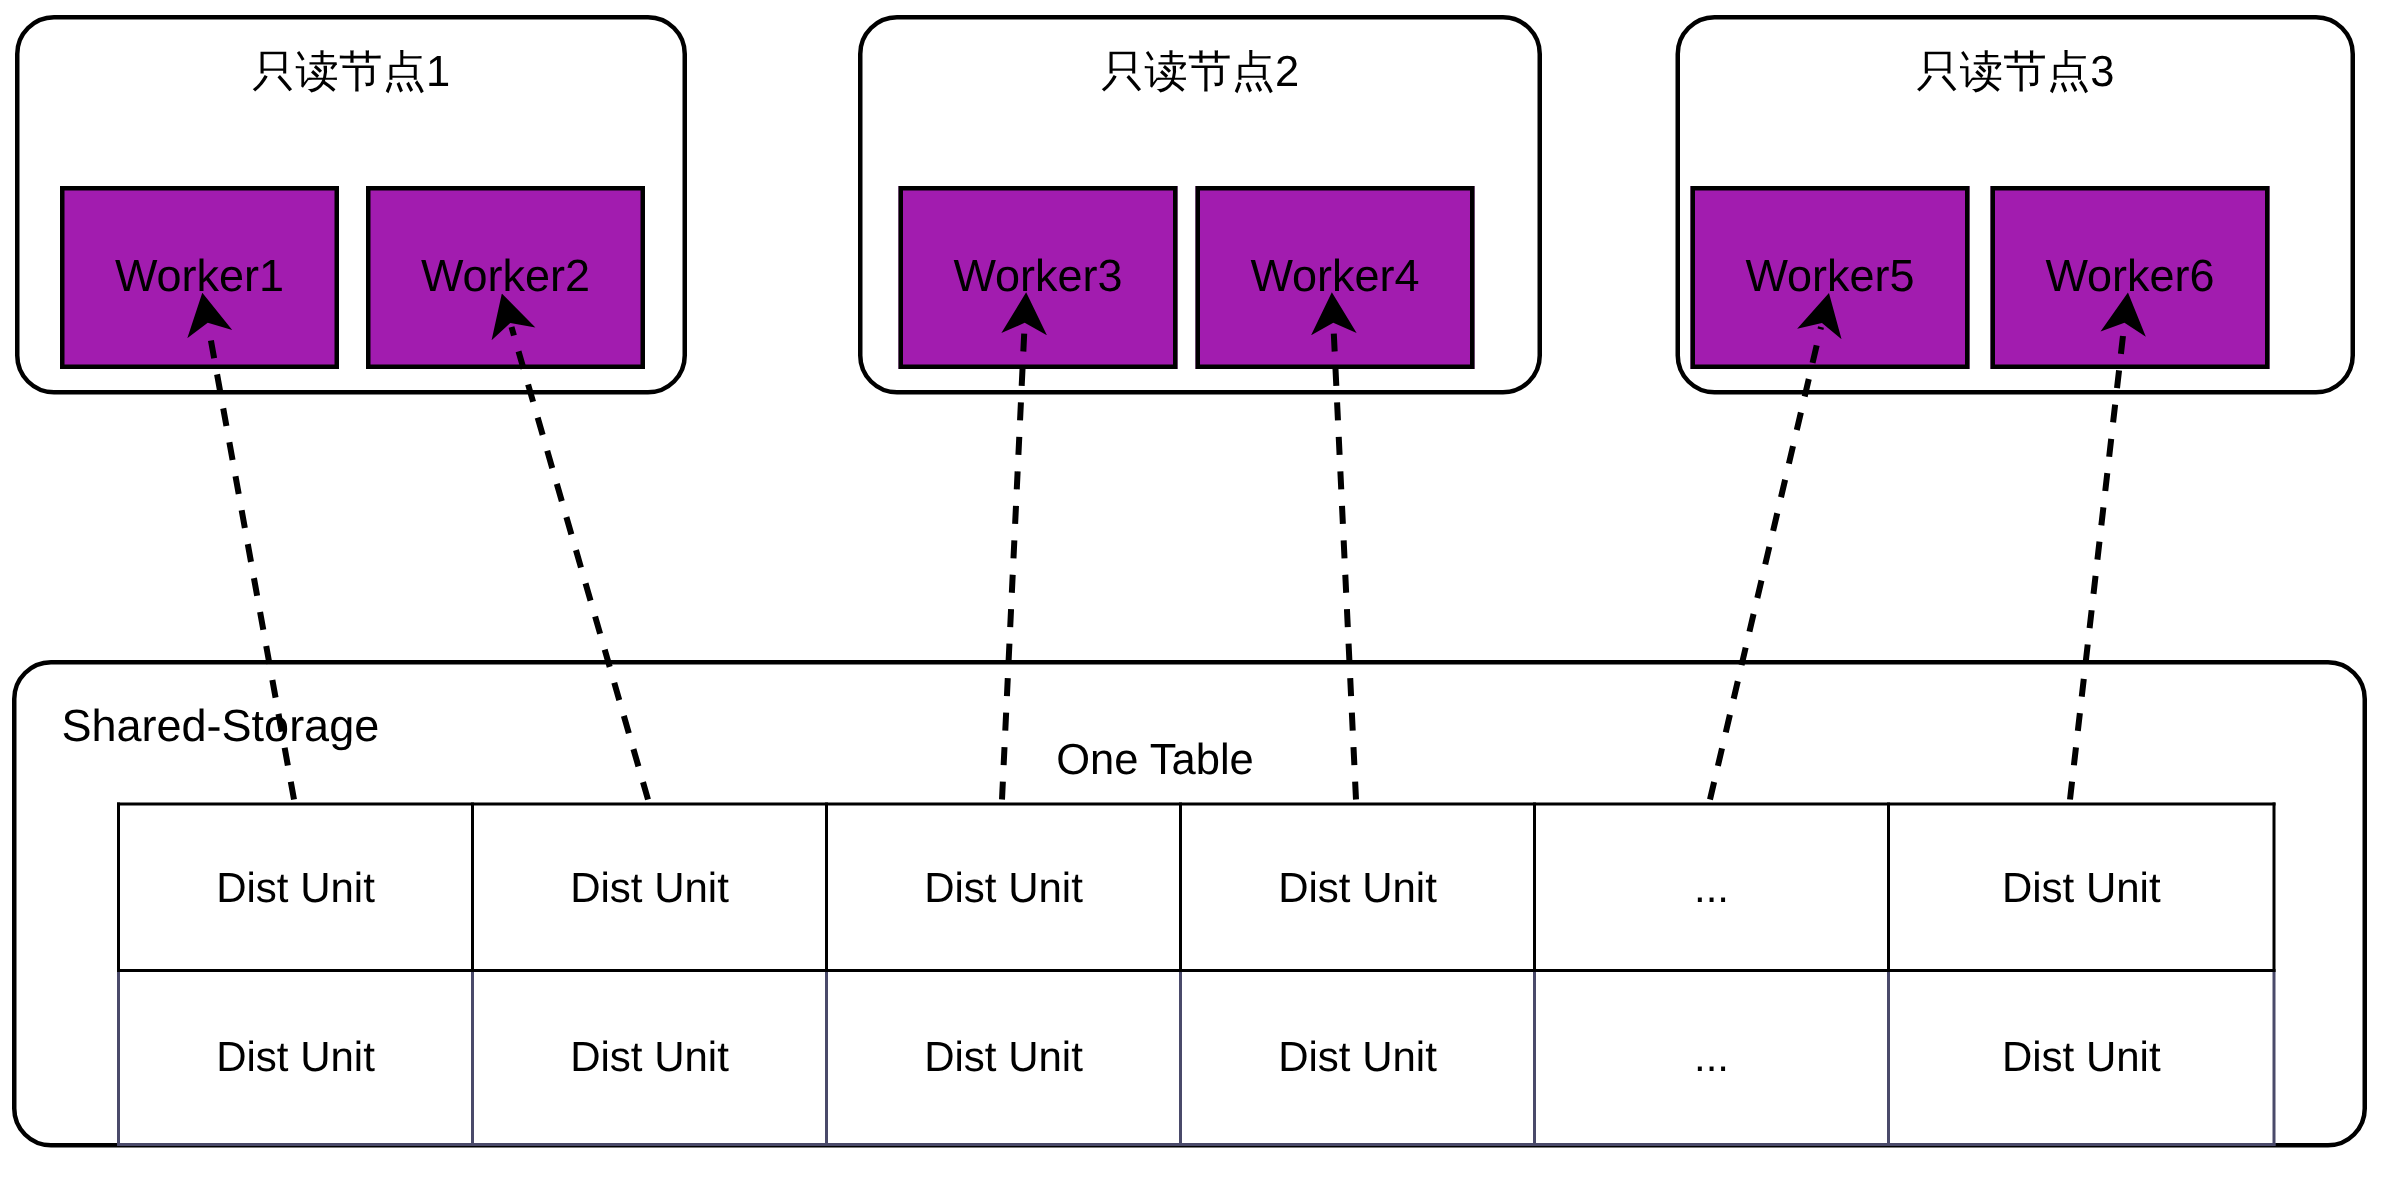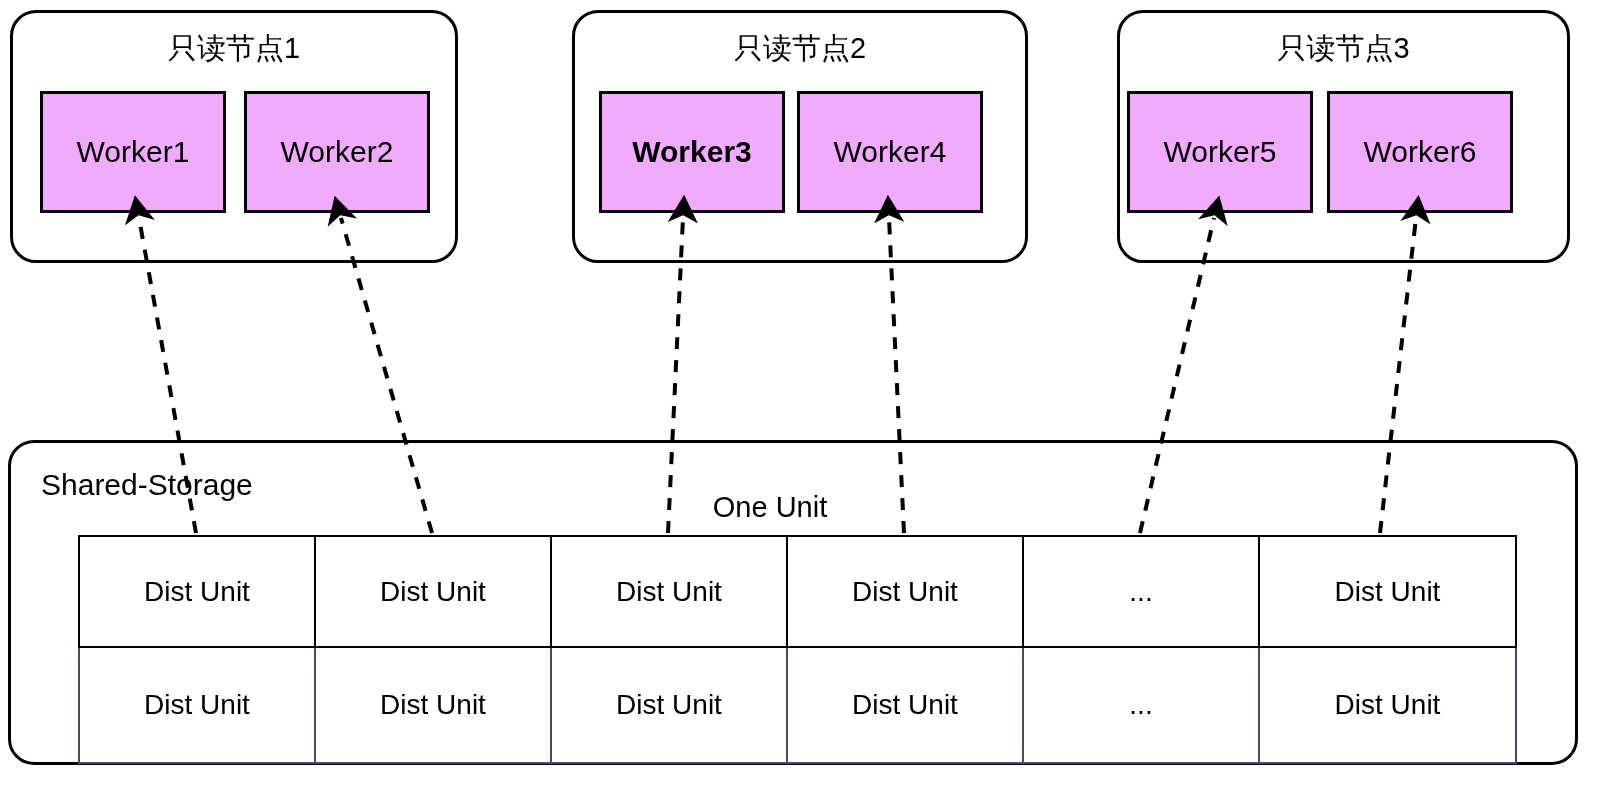--- a/index.html
+++ b/index.html
@@ -37,24 +37,25 @@
     line-height: 34px;
     color: #000000;
     white-space: nowrap;
   }
 
   
   .worker-box {
     position: absolute;
     box-sizing: border-box;
     border: 3px solid #000000;
-    background: #f0abfc;
+    background: #a21caf;
     display: flex;
     align-items: center;
     justify-content: center;
+    margin-top: 33px;
   }
   .worker-label {
     font-size: 30px;
     line-height: 34px;
     color: #000000;
     white-space: nowrap;
   }
 
   
   .storage-box {
@@ -126,21 +127,21 @@
     <div class="worker-box" style="left:27px; top:78px; width:186px; height:122px;">
       <span class="worker-label">Worker1</span>
     </div>
     <div class="worker-box" style="left:231px; top:78px; width:186px; height:122px;text-align:center;">
       <span class="worker-label">Worker2</span>
     </div>
   </div>
 
   <div class="node-box" style="left:572px; top:10px; width:456px; height:253px;">
     <div class="node-title">只读节点2</div>
-    <div class="worker-box" style="left:24px; top:78px; width:186px; height:122px;font-weight:bold;">
+    <div class="worker-box" style="left:24px; top:78px; width:186px; height:122px;">
       <span class="worker-label">Worker3</span>
     </div>
     <div class="worker-box" style="left:222px; top:78px; width:186px; height:122px;">
       <span class="worker-label">Worker4</span>
     </div>
   </div>
 
   <div class="node-box" style="left:1117px; top:10px; width:453px; height:253px;">
     <div class="node-title">只读节点3</div>
     <div class="worker-box" style="left:7px; top:78px; width:186px; height:122px;text-align:center;">
@@ -148,21 +149,21 @@
     </div>
     <div class="worker-box" style="left:207px; top:78px; width:186px; height:122px;">
       <span class="worker-label">Worker6</span>
     </div>
   </div>
 
   <div class="storage-box" style="left:8px; top:440px; width:1570px; height:325px;">
     <div class="storage-label" style="left:30px; top:25px;">Shared-Storage</div>
   </div>
 
-  <div class="table-caption" style="left:620px; top:490px; width:300px;">One Unit</div>
+  <div class="table-caption" style="left:620px; top:490px; width:300px;">One Table</div>
 
   <table class="dist-table" style="left:78px; top:535px; width:1437px;">
     <colgroup>
       <col style="width:236px">
       <col style="width:236px">
       <col style="width:236px">
       <col style="width:236px">
       <col style="width:236px">
       <col style="width:257px">
     </colgroup>

